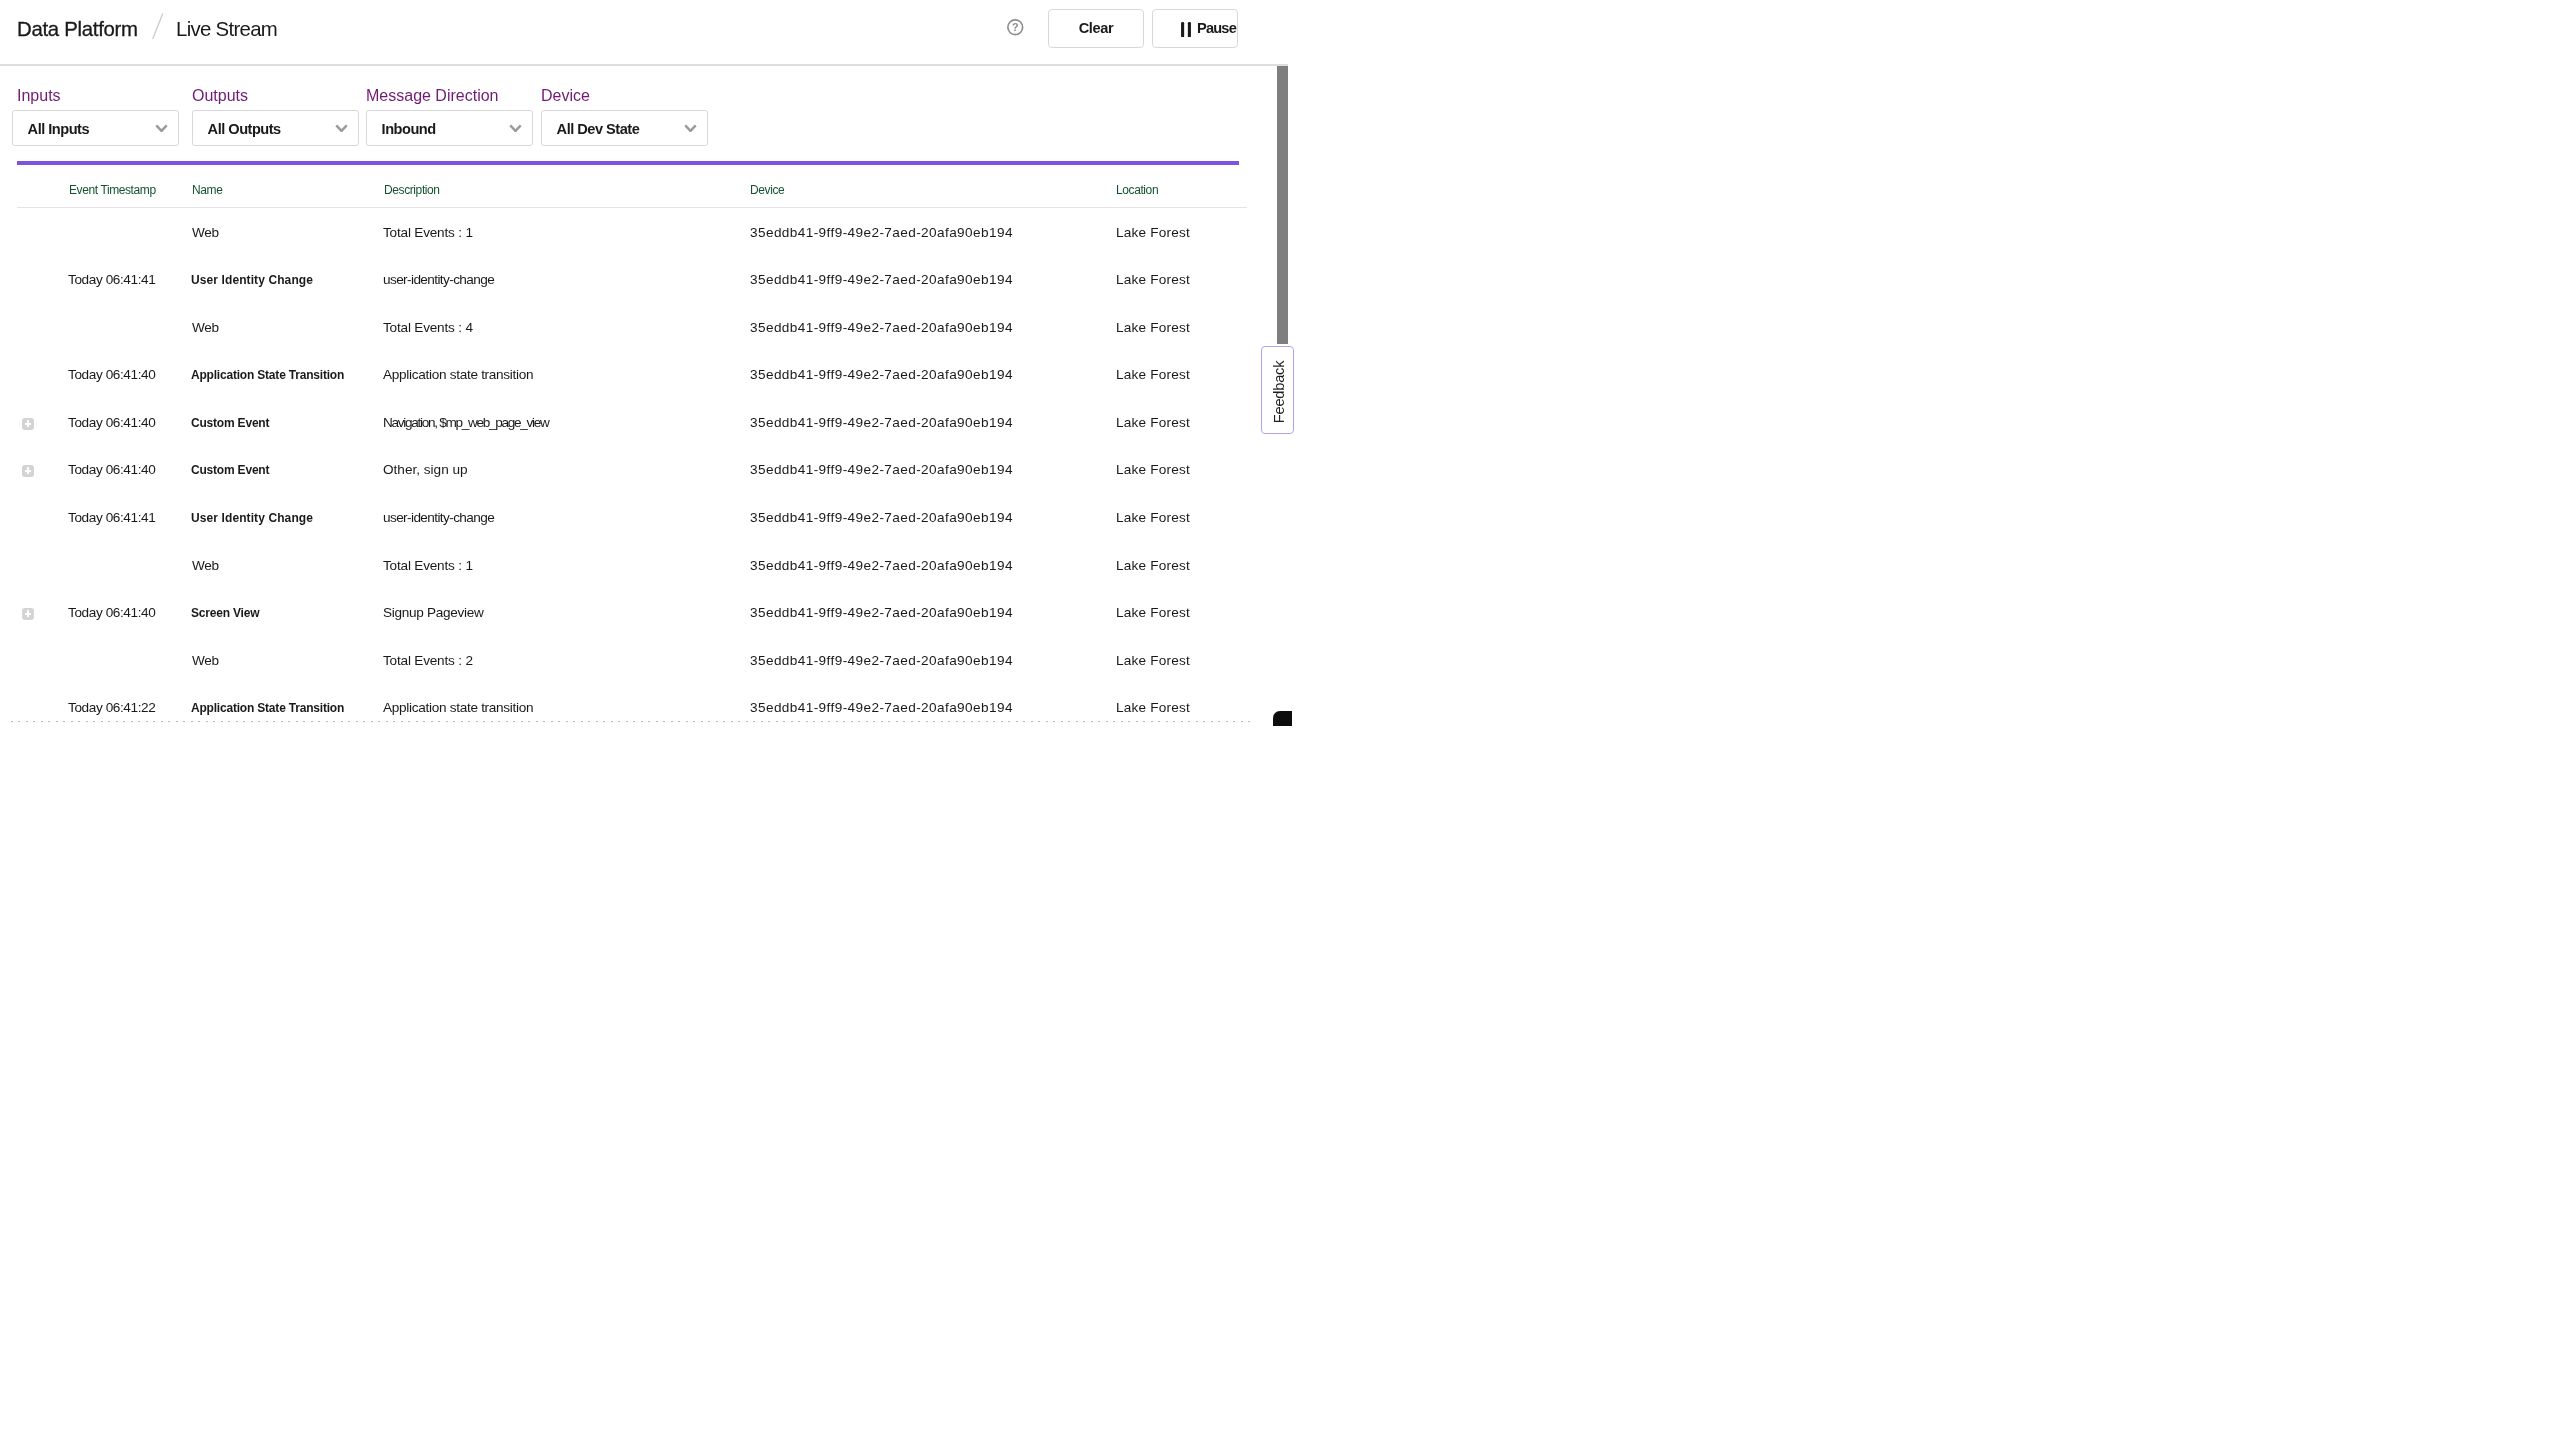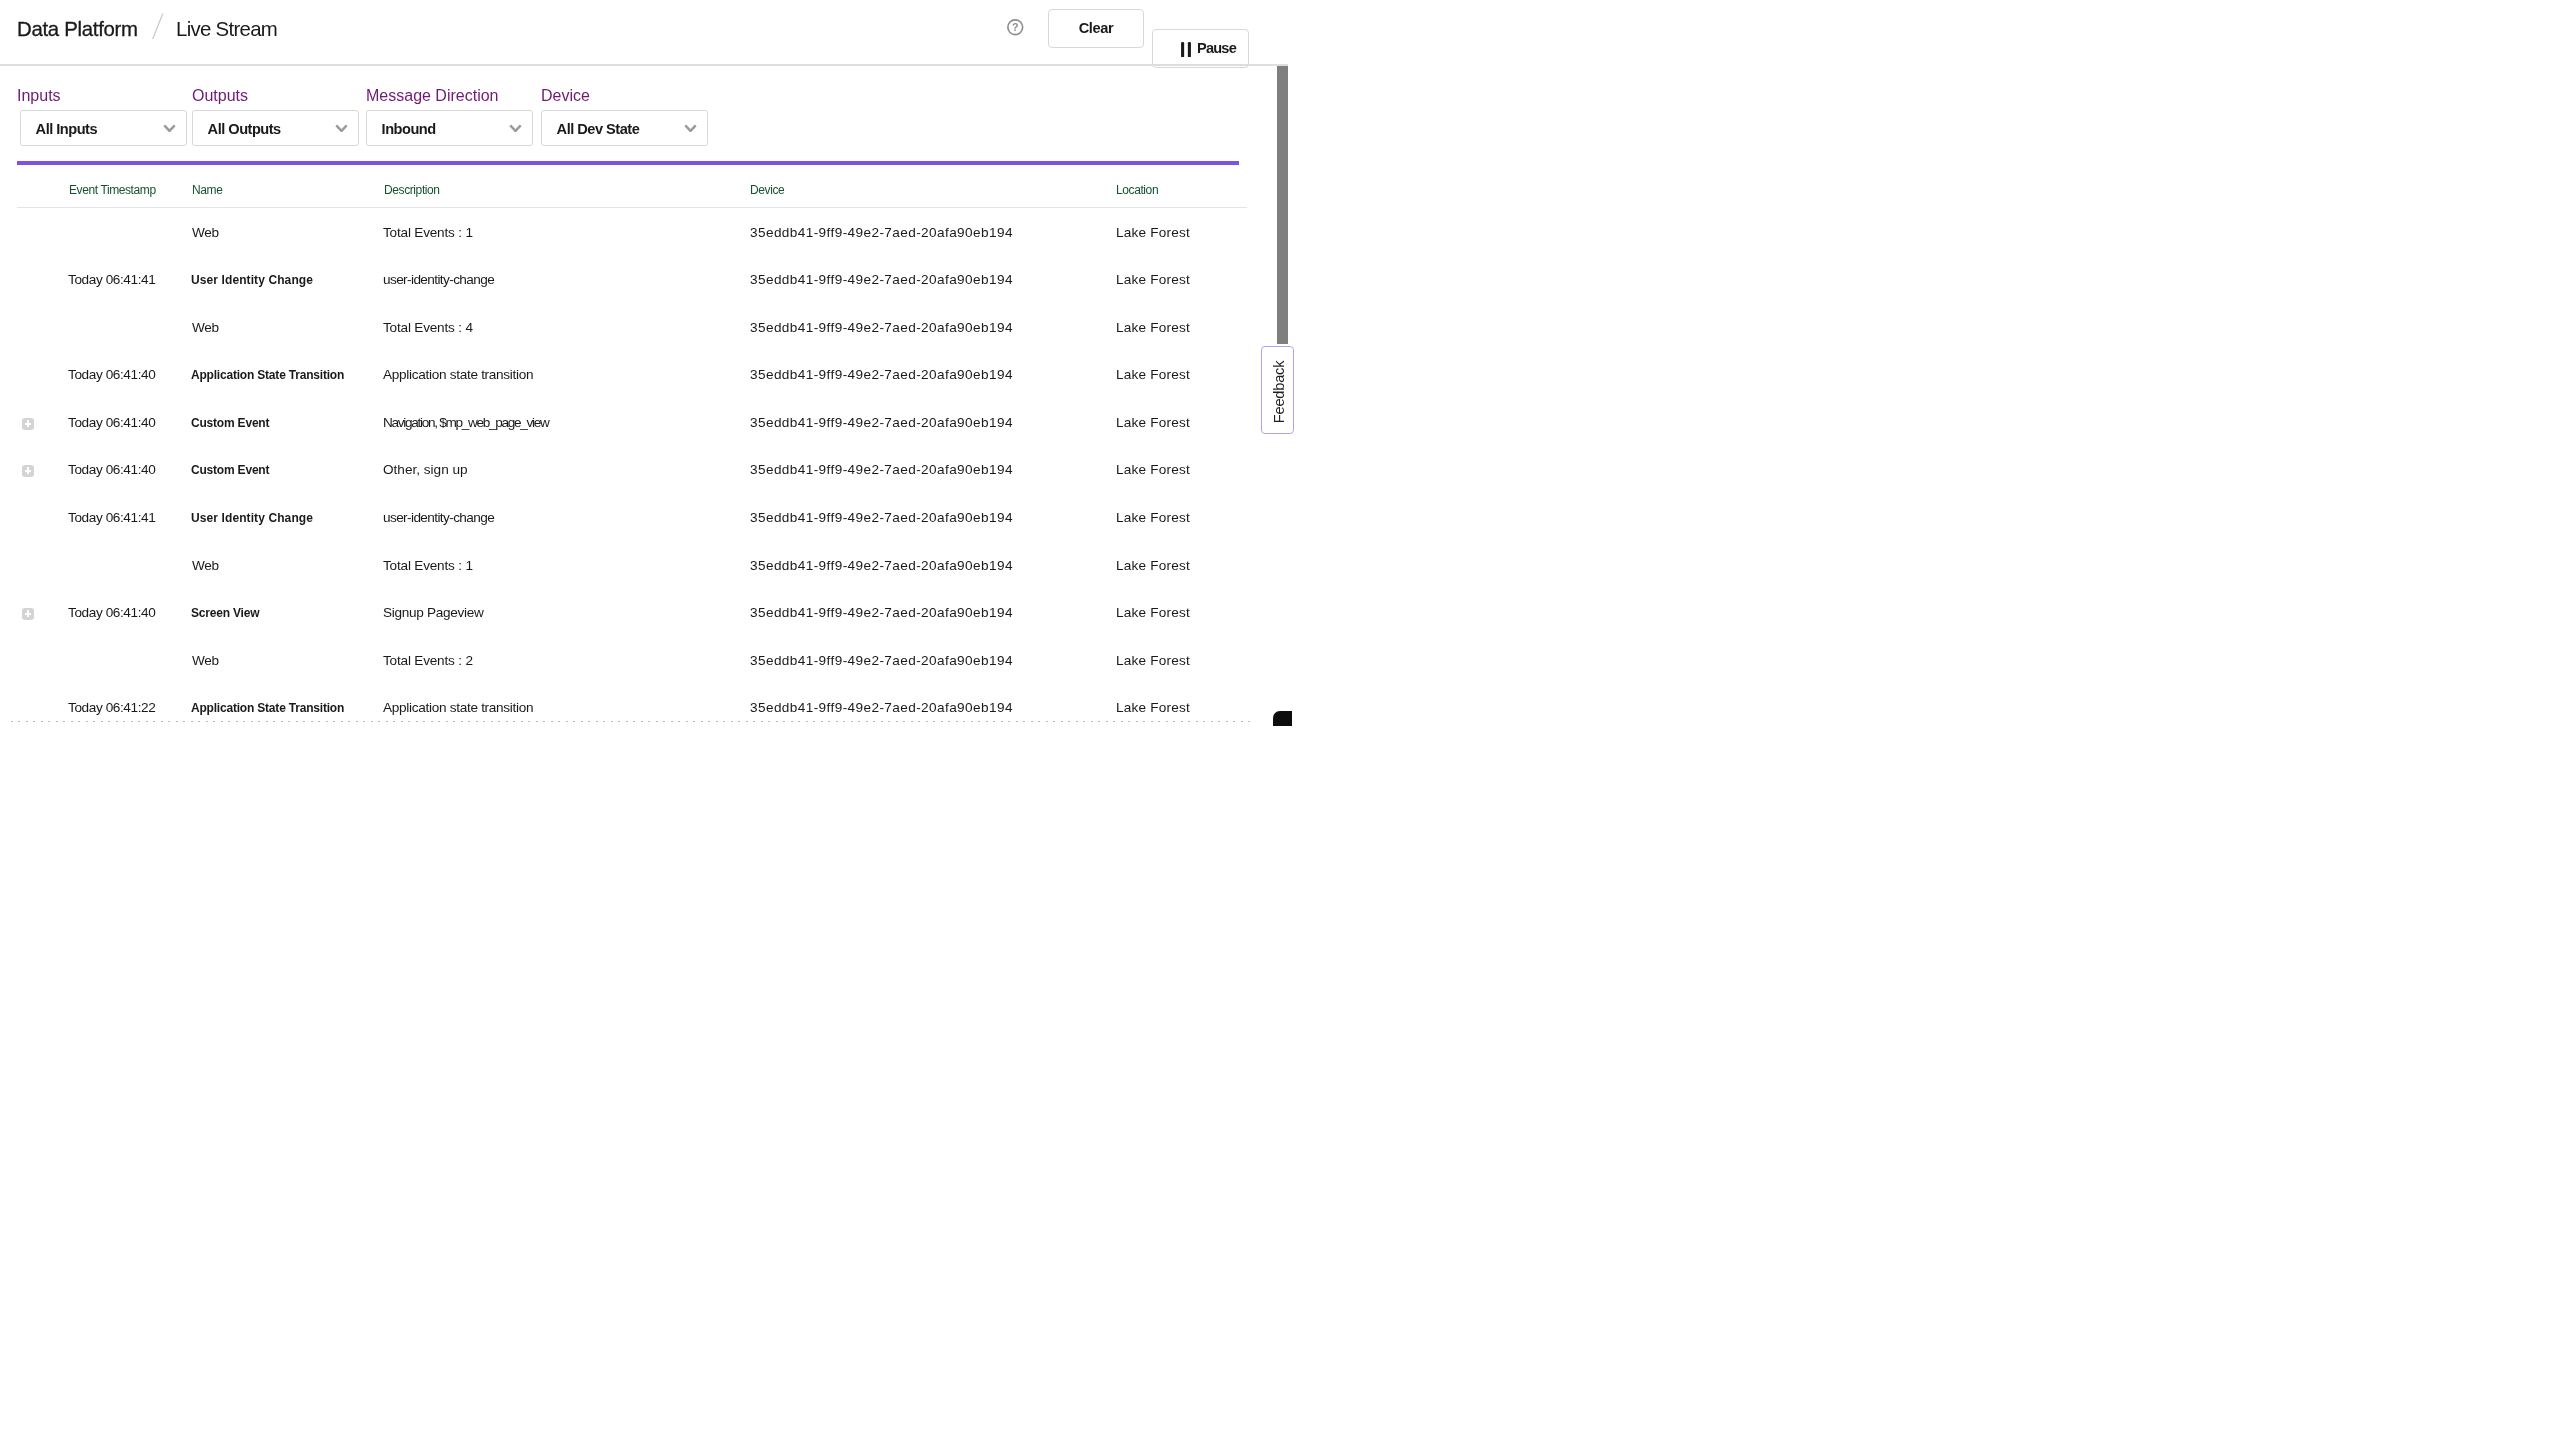--- a/index.html
+++ b/index.html
@@ -54,35 +54,35 @@
   <div class="abs" id="crumb1">Data Platform</div>
   <svg class="abs" style="left:150px; top:11.6px;" width="15.5" height="29" viewBox="0 0 16 30">
     <line x1="13.2" y1="1.5" x2="2.8" y2="28" stroke="#c9c9c9" stroke-width="1.3"></line>
   </svg>
   <div class="abs" id="crumb2">Live Stream</div>
   <svg class="abs" style="left:1007px; top:19px;" width="16.5" height="16.5" viewBox="0 0 17 17">
     <circle cx="8.5" cy="8.5" r="7.6" fill="none" stroke="#8c8c8c" stroke-width="1.7"></circle>
     <text x="8.5" y="12.2" text-anchor="middle" font-size="11" font-weight="bold" fill="#8c8c8c" font-family="Liberation Sans">?</text>
   </svg>
   <div class="abs btn" style="left:1048px; width:96px;">Clear</div>
-  <div class="abs btn" style="left:1152px; width:97px; justify-content:flex-start;margin-top:20px;">
+  <div class="abs btn" style="left:1152px; width:86px; justify-content:flex-start;">
     <svg width="10" height="15.5" viewBox="0 0 10.2 16" style="position:absolute; left:28px; top:12px;">
       <rect x="0" y="0" width="3.2" height="16" rx="1.3" fill="#1a1a1a"></rect>
       <rect x="7" y="0" width="3.2" height="16" rx="1.3" fill="#1a1a1a"></rect>
     </svg>
     <span style="position:absolute; left:44px; top:0; line-height:37px; letter-spacing:-0.8px;">Pause</span>
   </div>
   <div id="hdrline" class="abs"></div>
 
   <div class="abs flabel" style="left:17px;">Inputs</div>
   <div class="abs flabel" style="left:192px;">Outputs</div>
   <div class="abs flabel" style="left:366px;">Message Direction</div>
   <div class="abs flabel" style="left:541px;">Device</div>
 
-  <div class="abs fbox" style="left:20px;">
+  <div class="abs fbox" style="left:12px;">
     <span class="val">All Inputs</span>
     <svg width="13" height="8.3" viewBox="0 0 13.5 8.6">
       <polyline points="1.3,1.4 6.75,7.2 12.2,1.4" fill="none" stroke="#9a9a9a" stroke-width="2.5"></polyline>
     </svg>
   </div>
   <div class="abs fbox" style="left:192px;">
     <span class="val">All Outputs</span>
     <svg width="13" height="8.3" viewBox="0 0 13.5 8.6">
       <polyline points="1.3,1.4 6.75,7.2 12.2,1.4" fill="none" stroke="#9a9a9a" stroke-width="2.5"></polyline>
     </svg>

